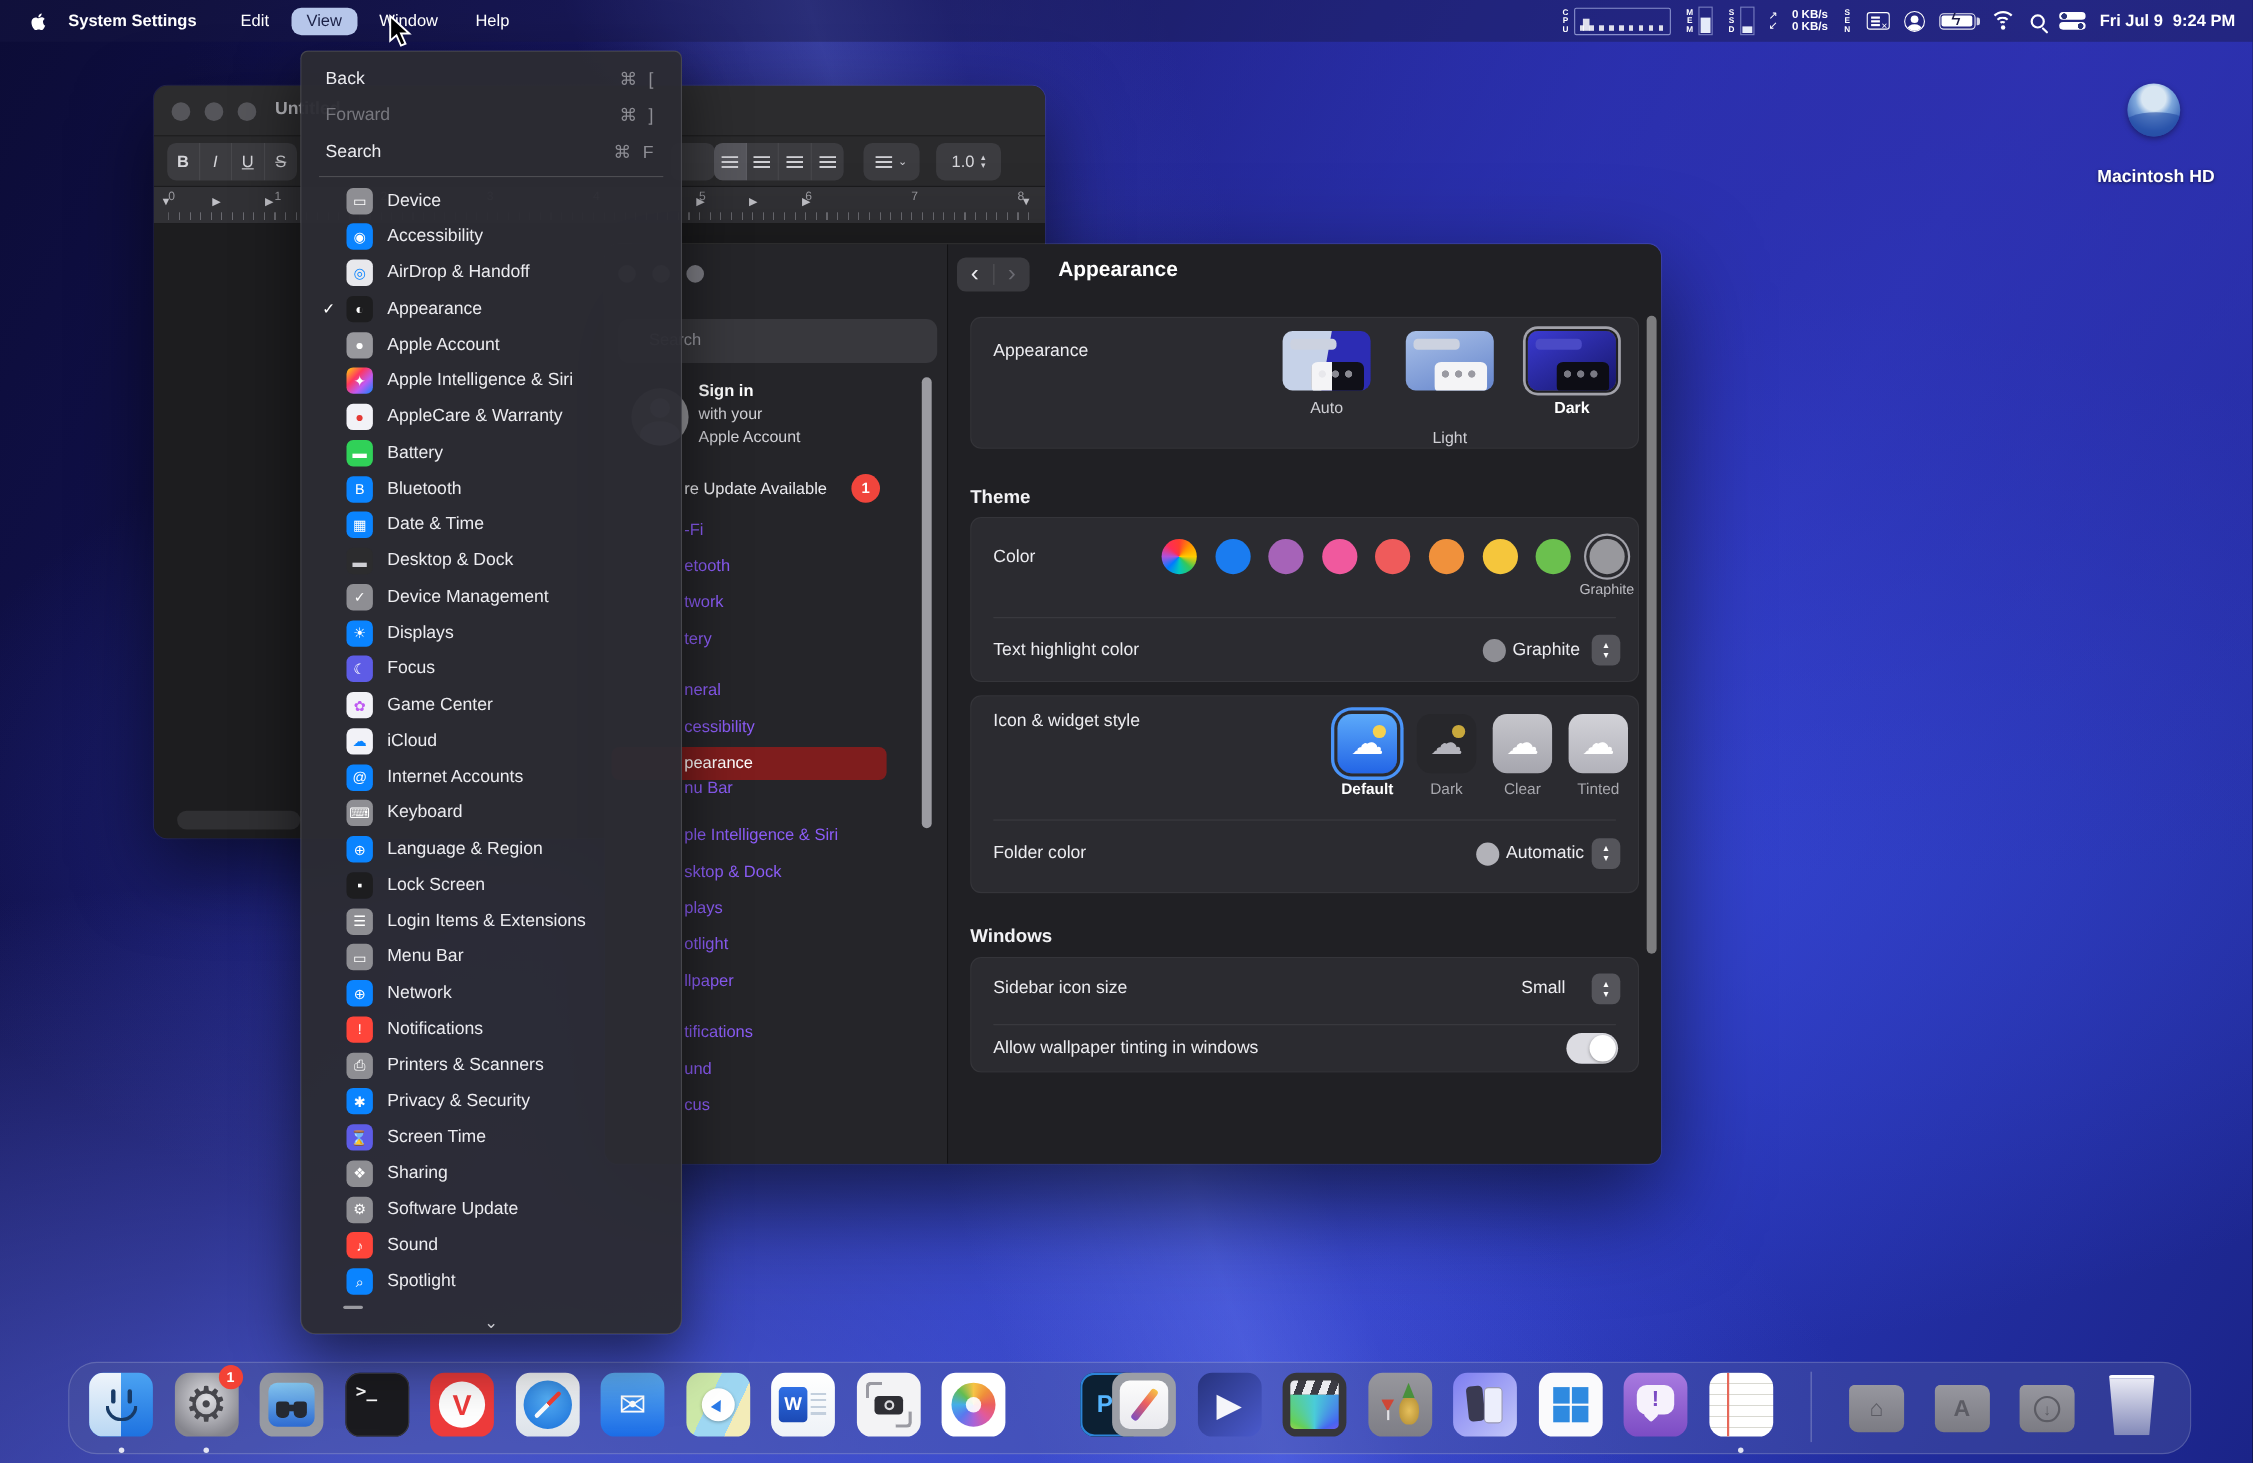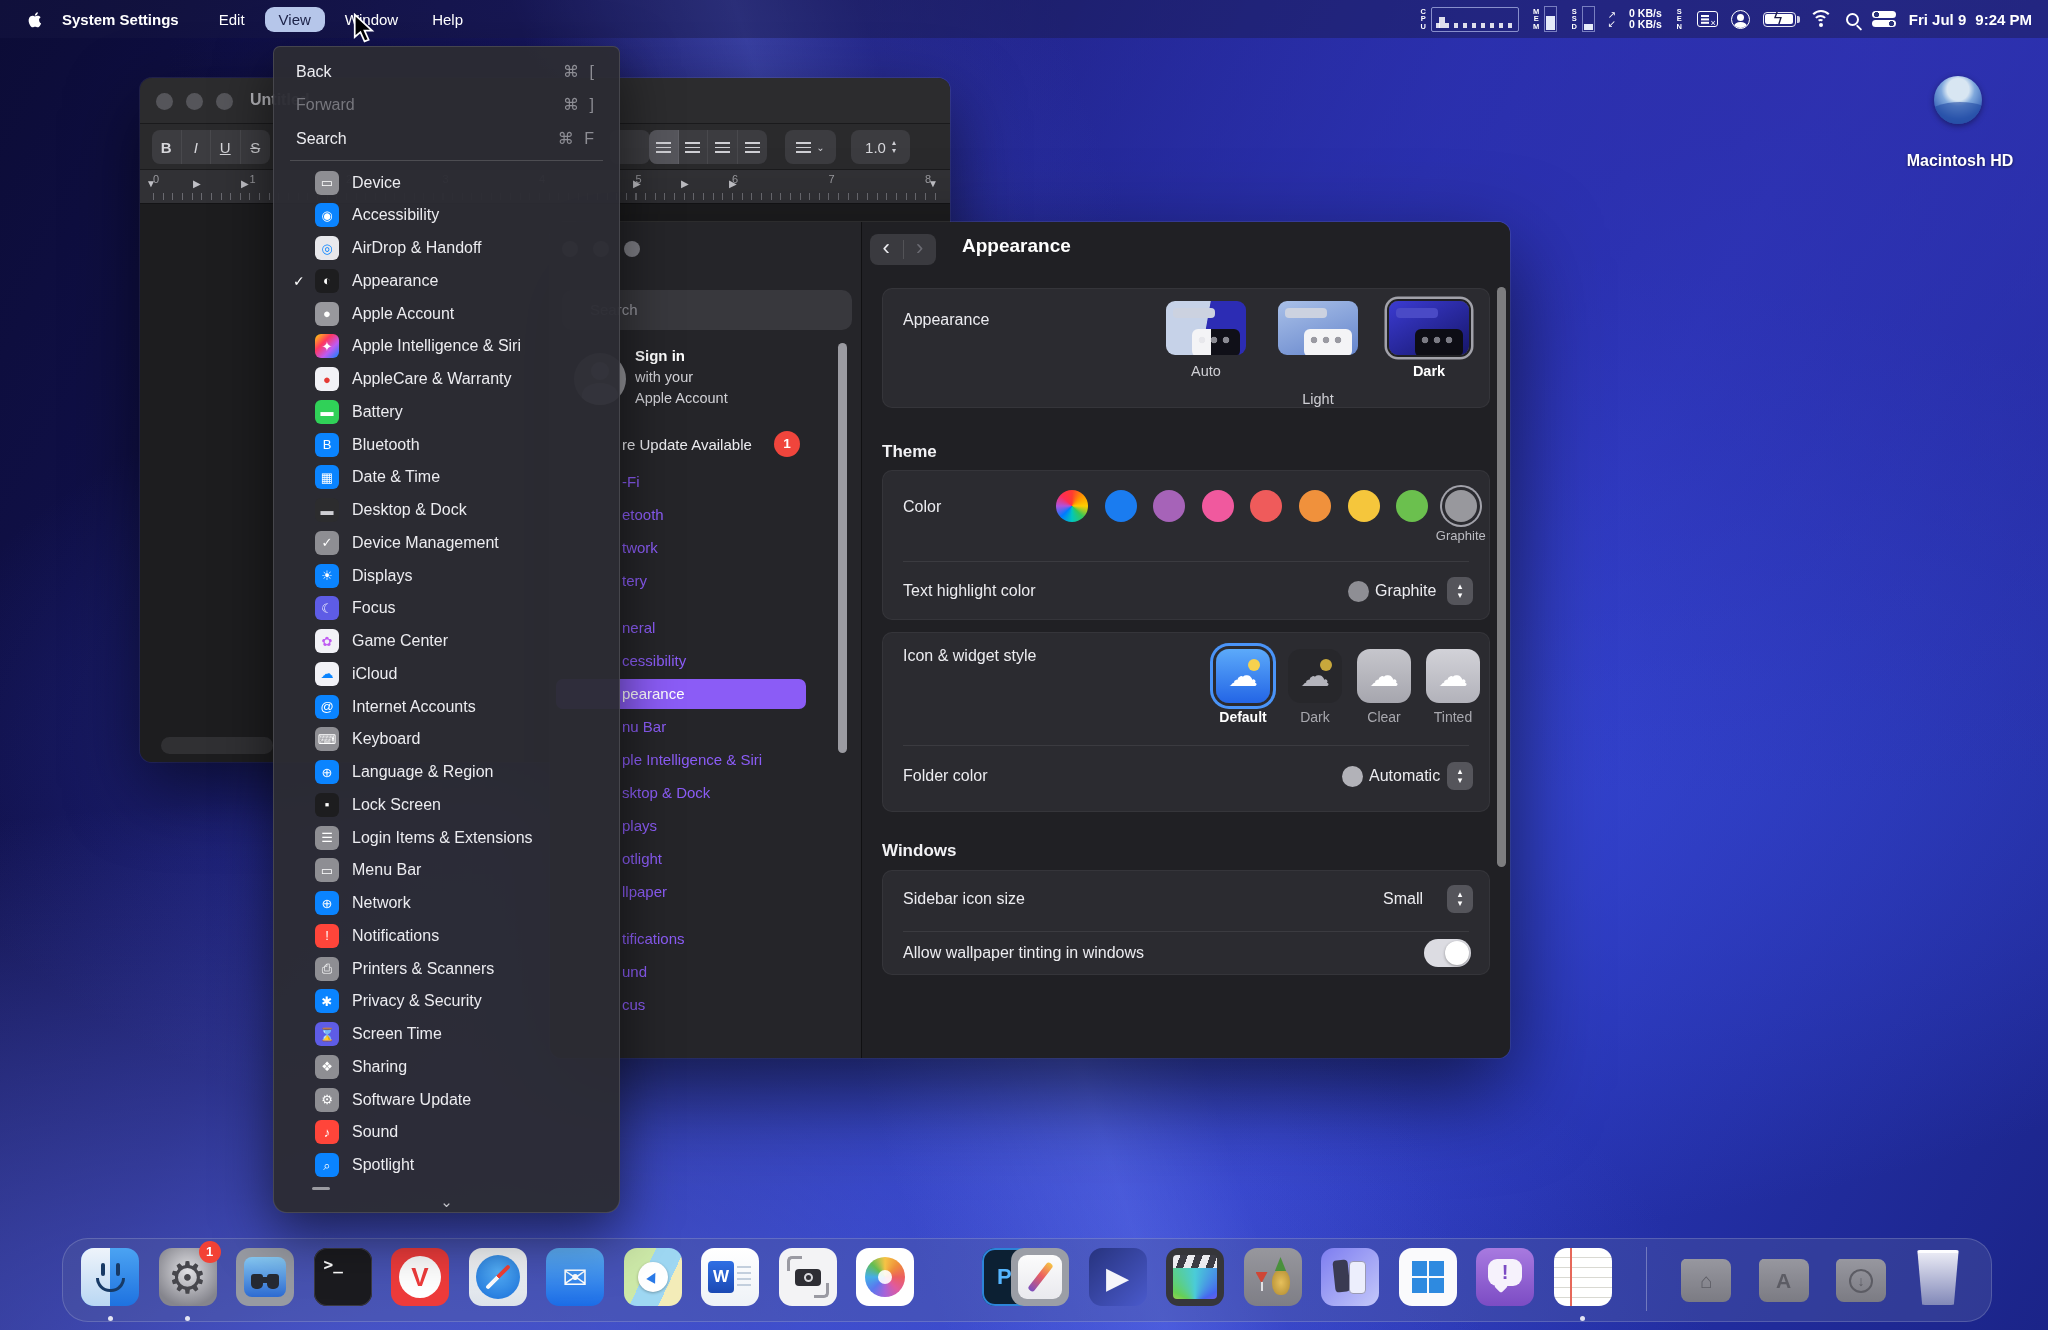--- a/index.html
+++ b/index.html
@@ -87,21 +87,21 @@
   .sw-avatar::before{content:"";position:absolute;left:50%;top:9px;width:18px;height:18px;margin-left:-9px;border-radius:50%;background:#e8e8ec;}
   .sw-avatar::after{content:"";position:absolute;left:50%;top:30px;width:36px;height:24px;margin-left:-18px;border-radius:50% 50% 0 0;background:#e8e8ec;}
   .sw-signin1{position:absolute;left:85px;top:125px;font-size:15px;font-weight:bold;}
   .sw-signin2{position:absolute;left:85px;top:147px;font-size:14.5px;color:#d2d2d7;}
   .sw-signin3{position:absolute;left:85px;top:168px;font-size:14.5px;color:#d2d2d7;}
   .sw-update{position:absolute;left:72px;top:214px;font-size:15px;color:#ececf0;}
   .sw-badge{position:absolute;left:224px;top:209px;width:26px;height:26px;border-radius:50%;background:#f0453c;
     font-size:13.5px;font-weight:bold;text-align:center;line-height:26px;}
   .sb-item{position:absolute;left:6px;width:250px;height:30px;border-radius:7px;font-size:15px;color:#8b5cf6;line-height:30px;}
   .sb-item span{margin-left:66px;}
-  .sb-item.sel{background:#8b5cf6;color:#fff;}
+  .sb-item.sel{background:#7f1d1d;color:#fff;}
   .sw-sscroll{position:absolute;left:288px;top:121px;width:9px;height:410px;border-radius:5px;background:#9b9ba1;}
   .sw-main{position:absolute;left:312px;top:0;right:0;bottom:0;background:#202024;}
   .sw-navcap{position:absolute;left:8px;top:12px;width:66px;height:31px;background:#3a3a3f;border-radius:8px;display:flex;}
   .sw-nav{flex:1;display:flex;align-items:center;justify-content:center;font-size:22px;color:#ececf0;padding-bottom:3px;}
   .sw-nav.dis{color:#6b6b72;}
   .sw-navdiv{width:1px;background:rgba(255,255,255,.13);margin:6px 0;}
   .sw-title{position:absolute;left:100px;top:13px;font-size:19px;font-weight:bold;}
   .card{position:absolute;left:20px;width:608px;background:#2b2b30;border:1px solid rgba(255,255,255,.05);border-radius:10px;}
   .rowlab{position:absolute;left:20px;font-size:16px;color:#ececf0;}
   .heading{position:absolute;left:20px;font-size:17px;font-weight:bold;color:#f2f2f5;}
@@ -359,21 +359,21 @@
       <div class="sw-update">re Update Available</div>
       <div class="sw-badge">1</div>
       <div id="sb-items">
           <div class="sb-item" style="top: 245px;"><span>-Fi</span></div>
           <div class="sb-item" style="top: 278px;"><span>etooth</span></div>
           <div class="sb-item" style="top: 311px;"><span>twork</span></div>
           <div class="sb-item" style="top: 344px;"><span>tery</span></div>
           <div class="sb-item" style="top: 391px;"><span>neral</span></div>
           <div class="sb-item" style="top: 424px;"><span>cessibility</span></div>
           <div class="sb-item sel" style="top: 457px;"><span>pearance</span></div>
-          <div class="sb-item" style="top: 490px;"><span>nu Bar</span></div>
+          <div class="sb-item" style="top: 480px;"><span>nu Bar</span></div>
           <div class="sb-item" style="top: 523px;"><span>ple Intelligence &amp; Siri</span></div>
           <div class="sb-item" style="top: 556px;"><span>sktop &amp; Dock</span></div>
           <div class="sb-item" style="top: 589px;"><span>plays</span></div>
           <div class="sb-item" style="top: 622px;"><span>otlight</span></div>
           <div class="sb-item" style="top: 655px;"><span>llpaper</span></div>
           <div class="sb-item" style="top: 702px;"><span>tifications</span></div>
           <div class="sb-item" style="top: 735px;"><span>und</span></div>
           <div class="sb-item" style="top: 768px;"><span>cus</span></div>
         </div>
       <div class="sw-sscroll"></div>

